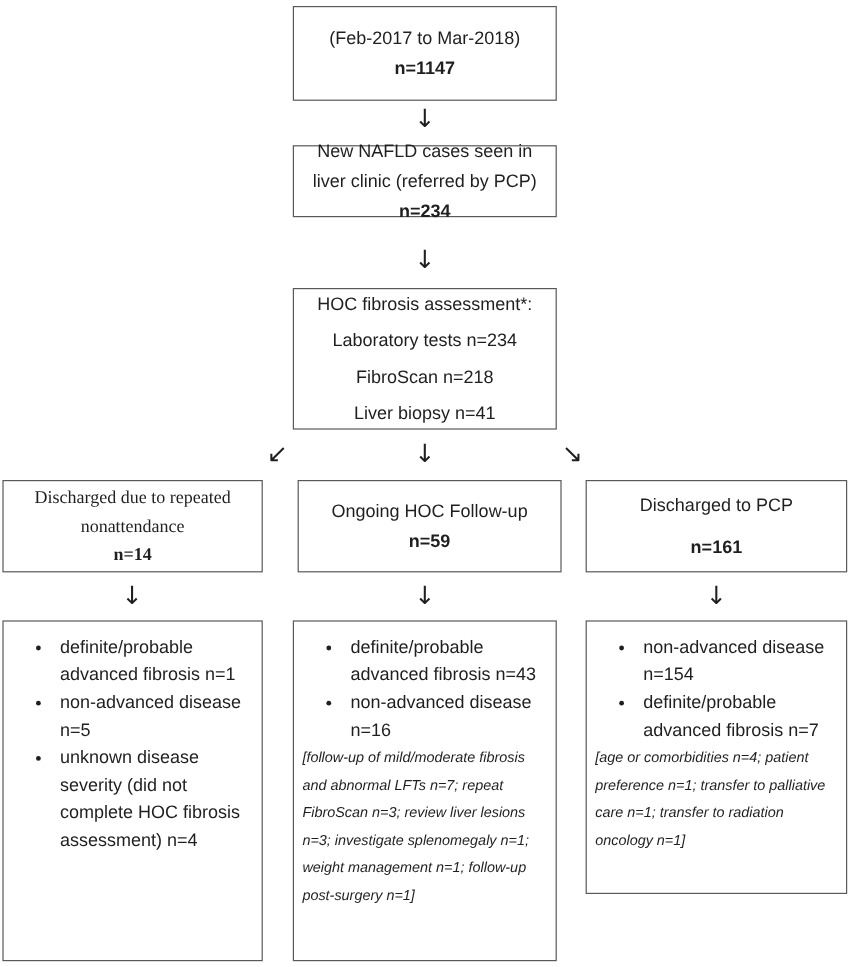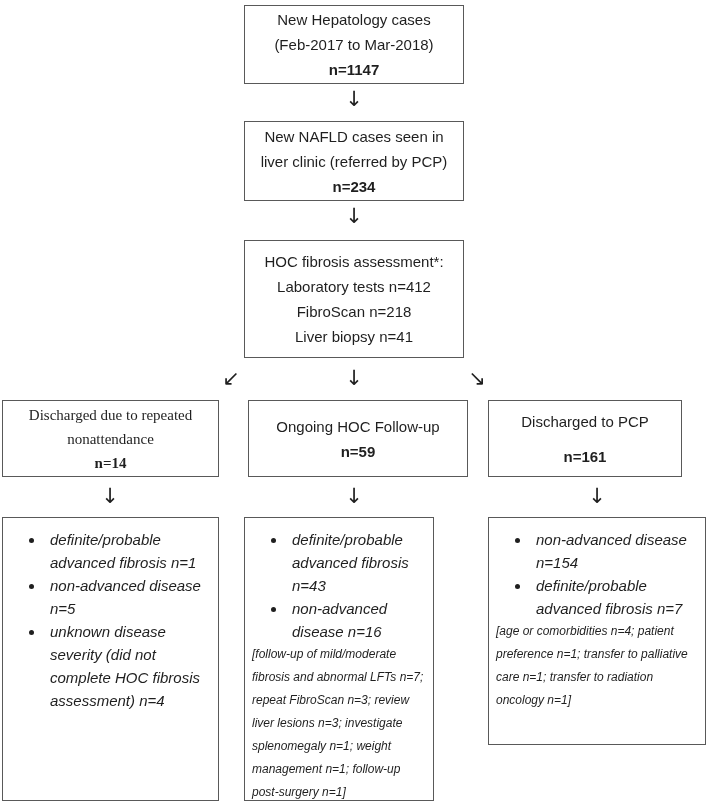--- a/index.html
+++ b/index.html
@@ -31,96 +31,94 @@
     transform: translateX(-50%);
     font-family: "DejaVu Sans", sans-serif;
     font-size: 21px;
     line-height: 26px;
     color: #1f1f1f;
   }
   ul.bullets {
     margin: 10px 0 0 0;
     padding: 0 4px 0 42px;
     list-style: disc outside;
-    font-style: italic;
   }
   ul.bullets li {
     font-size: 15px;
     line-height: 23px;
     padding-left: 5px;
   }
   .note {
     margin: 0;
     padding: 0 4px 0 7px;
     font-size: 12px;
     line-height: 23px;
     font-style: italic;
   }
 </style>
 </head>
 <body>
 
 <div id="figure">
 
   <div class="box center" style="left:244px; top:5px; width:220px; height:79px;">
-    <div class="line">New Hepatology cases</div>
     <div class="line">(Feb-2017 to Mar-2018)</div>
     <div class="line n-line">n=1147</div>
   </div>
 
   <span class="arrow" style="left:354px; top:86px;">↓</span>
 
-  <div class="box center" style="left:244px; top:121px; width:220px; height:80px;">
+  <div class="box center" style="left:244px; top:121px; width:220px; height:60px;">
     <div class="line">New NAFLD cases seen in</div>
     <div class="line">liver clinic (referred by PCP)</div>
     <div class="line n-line">n=234</div>
   </div>
 
   <span class="arrow" style="left:354px; top:203px;">↓</span>
 
-  <div class="box center" style="left:244px; top:240px; width:220px; height:118px;">
+  <div class="box center" style="left:244px; top:240px; width:220px; height:118px;justify-content:space-between;">
     <div class="line">HOC fibrosis assessment*:</div>
-    <div class="line">Laboratory tests n=412</div>
+    <div class="line">Laboratory tests n=234</div>
     <div class="line">FibroScan n=218</div>
     <div class="line">Liver biopsy n=41</div>
   </div>
 
   <span class="arrow" style="left:231px; top:365px;">↙</span>
   <span class="arrow" style="left:354px; top:365px;">↓</span>
   <span class="arrow" style="left:477px; top:365px;">↘</span>
 
   <div class="box center" style="left:2px; top:400px; width:217px; height:77px;font-family:Liberation Serif, serif;">
     <div class="line" style="line-height:24px;">Discharged due to repeated</div>
     <div class="line" style="line-height:24px;">nonattendance</div>
     <div class="line n-line" style="line-height:24px;">n=14</div>
   </div>
 
   <div class="box center" style="left:248px; top:400px; width:220px; height:77px;">
     <div class="line">Ongoing HOC Follow-up</div>
     <div class="line n-line">n=59</div>
   </div>
 
-  <div class="box center" style="left:488px; top:400px; width:194px; height:77px;gap:10px;">
+  <div class="box center" style="left:488px; top:400px; width:218px; height:77px;gap:10px;">
     <div class="line">Discharged to PCP</div>
     <div class="line n-line">n=161</div>
   </div>
 
   <span class="arrow" style="left:110px; top:483px;">↓</span>
   <span class="arrow" style="left:354px; top:483px;">↓</span>
   <span class="arrow" style="left:597px; top:483px;">↓</span>
 
   <div class="box" style="left:2px; top:517px; width:217px; height:284px;">
     <ul class="bullets">
       <li>definite/probable advanced fibrosis n=1</li>
       <li>non-advanced disease n=5</li>
       <li>unknown disease severity (did not complete HOC fibrosis assessment) n=4</li>
     </ul>
   </div>
 
-  <div class="box" style="left:244px; top:517px; width:190px; height:284px;">
+  <div class="box" style="left:244px; top:517px; width:220px; height:284px;">
     <ul class="bullets">
       <li>definite/probable advanced fibrosis n=43</li>
       <li>non-advanced disease n=16</li>
     </ul>
     <p class="note">[follow-up of mild/moderate fibrosis and abnormal LFTs n=7; repeat FibroScan n=3; review liver lesions n=3; investigate splenomegaly n=1; weight management n=1; follow-up post-surgery n=1]</p>
   </div>
 
   <div class="box" style="left:488px; top:517px; width:218px; height:228px;">
     <ul class="bullets">
       <li>non-advanced disease n=154</li>

